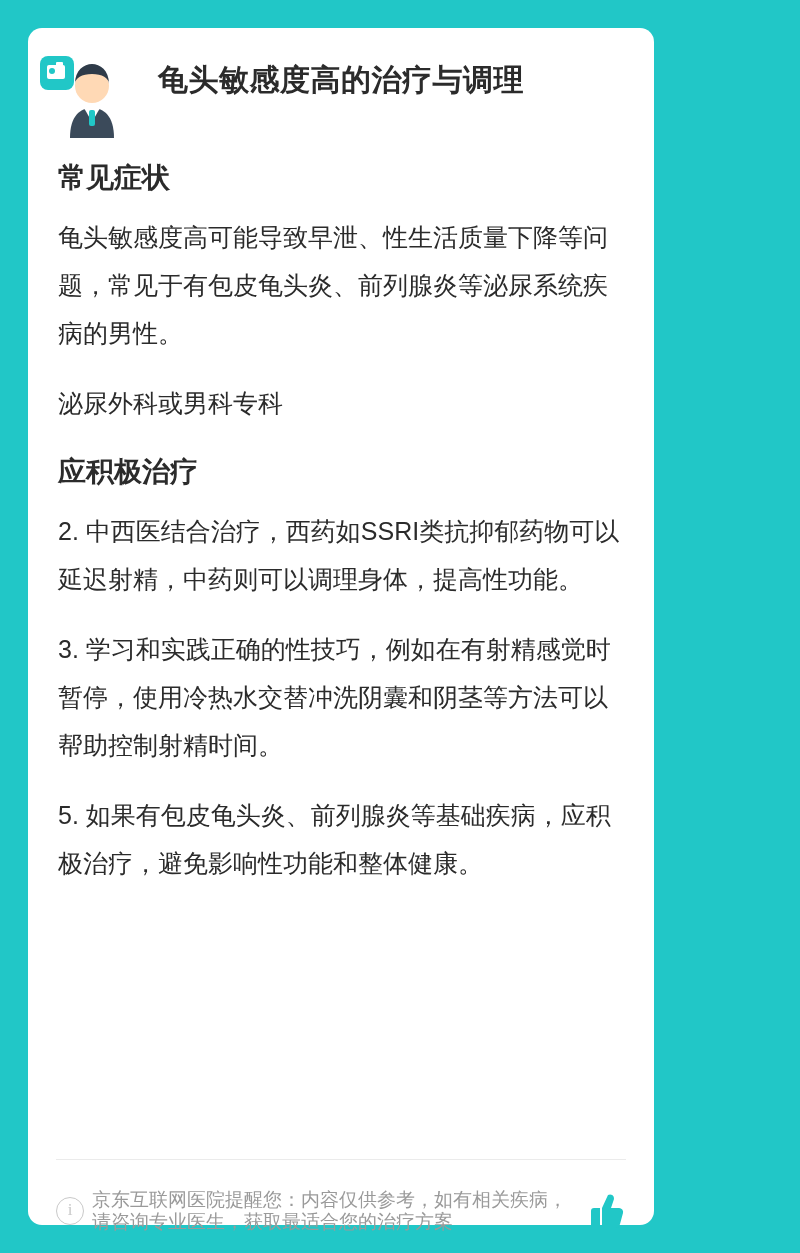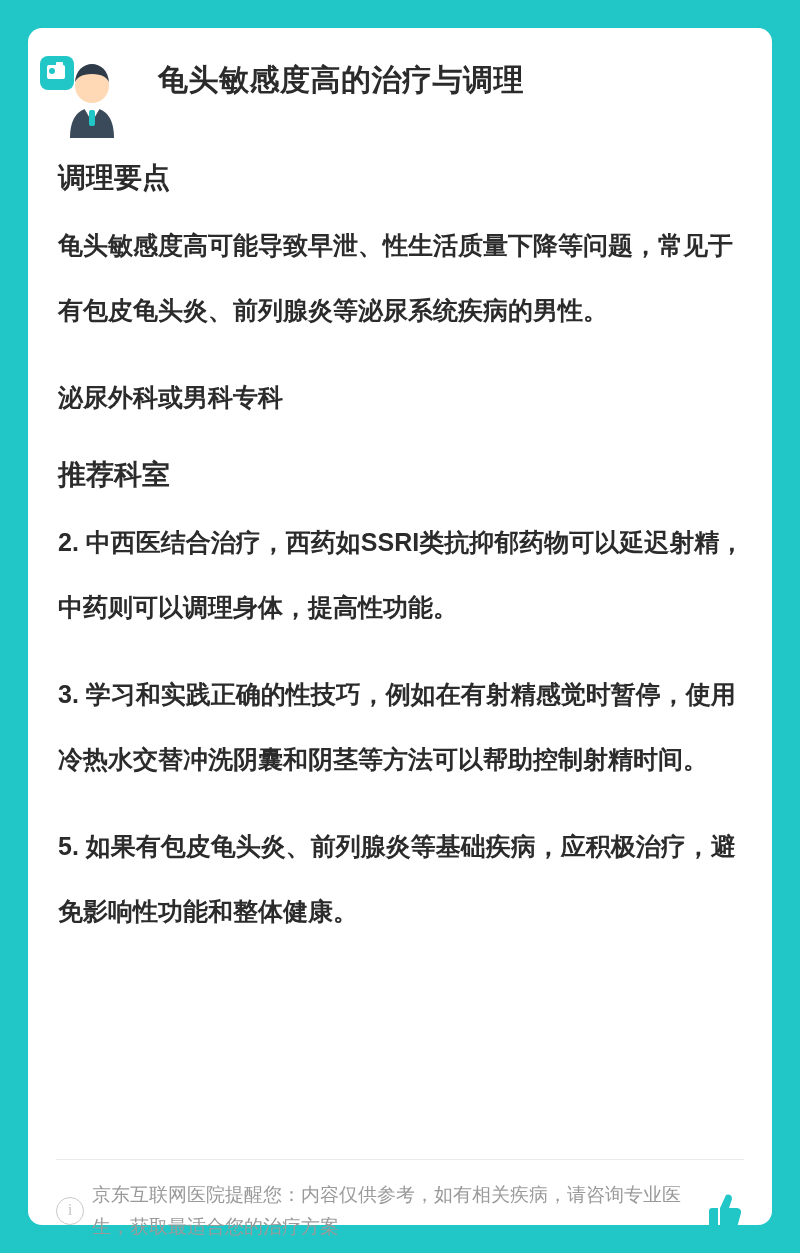--- a/index.html
+++ b/index.html
@@ -10,21 +10,21 @@
     width: 800px;
     height: 1253px;
     background: #21c7c7;
     font-family: "Liberation Sans", sans-serif;
     overflow: hidden;
   }
   .card {
     position: absolute;
     left: 28px;
     top: 28px;
-    width: 744px;
+    width: 626px;
     height: 1197px;
     background: #ffffff;
     border-radius: 14px;
     box-sizing: border-box;
   }
   .doctor-icon {
     position: absolute;
     left: 12px;
     top: 22px;
     width: 80px;
@@ -47,24 +47,23 @@
     right: 26px;
   }
   h2.section {
     font-size: 28px;
     font-weight: bold;
     color: #2b2b2b;
     margin: 26px 0 16px 0;
   }
   p.para {
     font-size: 25px;
-    line-height: 65px;
+    line-height: 48px;
     color: #2b2b2b;
     margin: 0 0 22px 0;
-    font-weight: bold;
   }
   .divider {
     position: absolute;
     left: 28px;
     right: 28px;
     top: 1131px;
     height: 1px;
     background: #ebebeb;
   }
   .footer {
@@ -85,21 +84,21 @@
     font-size: 17px;
     line-height: 24px;
     text-align: center;
     flex: 0 0 auto;
     margin-right: 8px;
     font-family: "Liberation Serif", serif;
   }
   .footer-text {
     flex: 1 1 auto;
     font-size: 19px;
-    line-height: 32px;
+    line-height: 22px;
     color: #9a9a9a;
   }
   .thumb {
     flex: 0 0 auto;
     width: 46px;
     height: 46px;
     margin-left: 10px;
   }
 </style>
 </head>
@@ -118,26 +117,26 @@
       <circle cx="52" cy="36" r="17" fill="#ffd9b5"></circle>
       <path d="M35 34 C35 20 44 14 52 14 C60 14 69 20 69 34 C69 28 62 24 52 24 C42 24 35 28 35 34 Z" fill="#2f3b49"></path>
       <rect x="49" y="60" width="6" height="16" rx="2" fill="#21c7c7"></rect>
     </svg>
   </div>
 
   <div class="title">龟头敏感度高的治疗与调理</div>
 
   <div class="content">
 
-    <h2 class="section">调理要点</h2>
+    <h2 class="section">常见症状</h2>
     <p class="para">龟头敏感度高可能导致早泄、性生活质量下降等问题，常见于有包皮龟头炎、前列腺炎等泌尿系统疾病的男性。</p>
 
     <p class="para">泌尿外科或男科专科</p>
 
-    <h2 class="section">推荐科室</h2>
+    <h2 class="section">应积极治疗</h2>
     <p class="para">2. 中西医结合治疗，西药如SSRI类抗抑郁药物可以延迟射精，中药则可以调理身体，提高性功能。</p>
     <p class="para">3. 学习和实践正确的性技巧，例如在有射精感觉时暂停，使用冷热水交替冲洗阴囊和阴茎等方法可以帮助控制射精时间。</p>
     <p class="para">5. 如果有包皮龟头炎、前列腺炎等基础疾病，应积极治疗，避免影响性功能和整体健康。</p>
 
   </div>
 
   <div class="divider"></div>
 
   <div class="footer">
     <div class="footer-info-icon">i</div>

